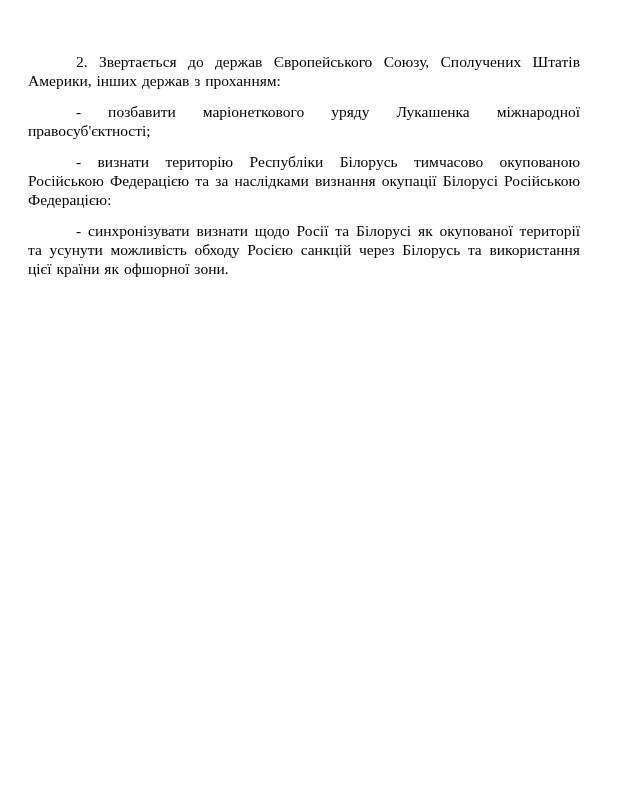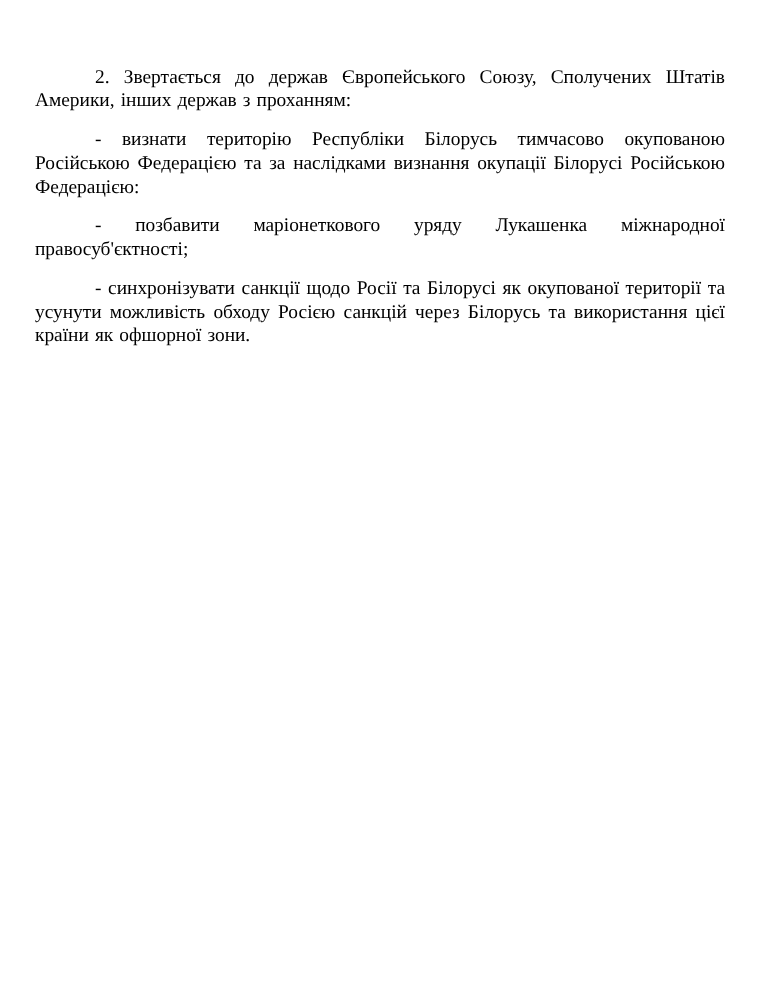--- a/index.html
+++ b/index.html
@@ -30,17 +30,17 @@
     text-indent: 48px;
     word-spacing: 1px;
   }
 </style>
 </head>
 <body>
 
 <div class="page">
   <div class="text-block">
     <p class="para">2. Звертається до держав Європейського Союзу, Сполучених Штатів Америки, інших держав з проханням:</p>
+    <p class="para">- позбавити маріонеткового уряду Лукашенка міжнародної правосуб'єктності;</p>
     <p class="para">- визнати територію Республіки Білорусь тимчасово окупованою Російською Федерацією та за наслідками визнання окупації Білорусі Російською Федерацією:</p>
-    <p class="para">- позбавити маріонеткового уряду Лукашенка міжнародної правосуб'єктності;</p>
-    <p class="para">- синхронізувати санкції щодо Росії та Білорусі як окупованої території та усунути можливість обходу Росією санкцій через Білорусь та використання цієї країни як офшорної зони.</p>
+    <p class="para">- синхронізувати визнати щодо Росії та Білорусі як окупованої території та усунути можливість обходу Росією санкцій через Білорусь та використання цієї країни як офшорної зони.</p>
   </div>
 </div>
 
 </body></html>

